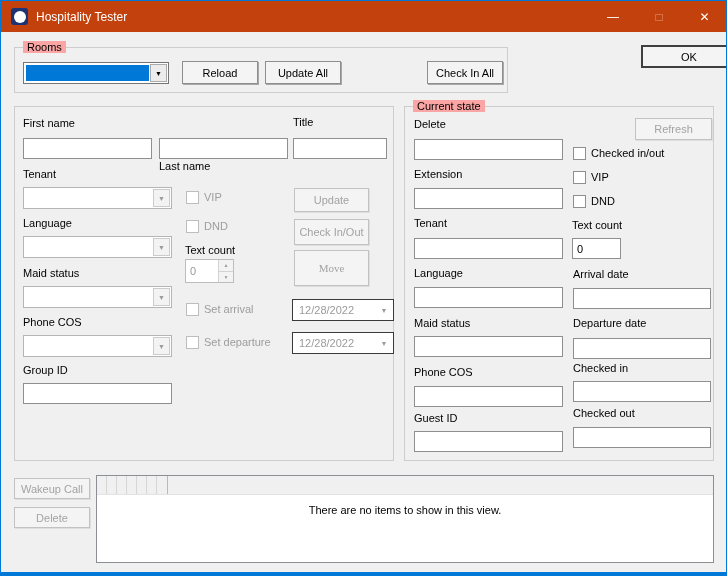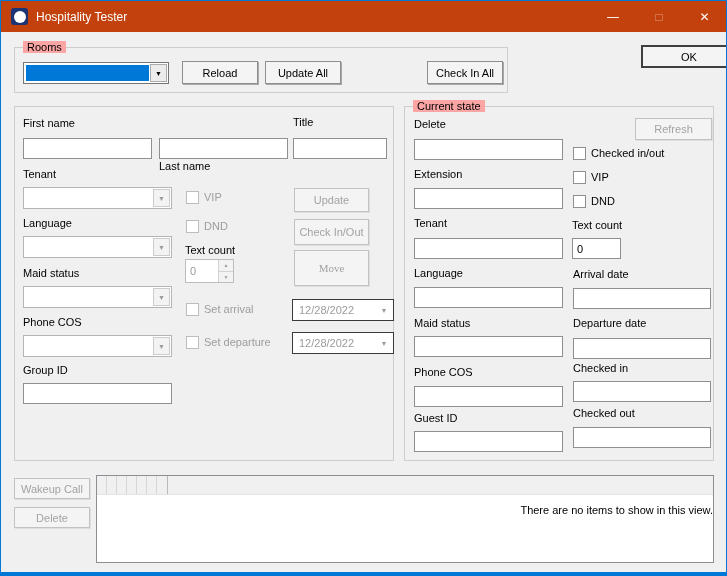--- a/index.html
+++ b/index.html
@@ -53,21 +53,21 @@
   .spin-btns { width:15px; display:flex; flex-direction:column; border-left:1px solid #d2d2d2; flex:none; }
   .spin-btn { flex:1; display:flex; align-items:center; justify-content:center;
     font-size:5px; color:#9b9b9b; background:#f3f3f3; }
   .spin-btn.up { border-bottom:1px solid #d2d2d2; }
   .listview { position:absolute; left:95px; top:474px; width:618px; height:88px;
     background:#fff; border:1px solid #8b8f94; }
   .lv-header { height:19px; background:#f0f0f0; border-bottom:1px solid #e3e3e3; display:flex; }
   .lv-cols { display:flex; border-right:1px solid #b9b9b9; }
   .lv-col { width:10px; border-right:1px solid #d6d6d6; }
   .lv-col:last-child { border-right:none; }
-  .lv-empty { position:absolute; top:28px; left:0; right:0; text-align:right;
+  .lv-empty { position:absolute; top:28px; left:0; right:0; text-align:center;
     font-size:11px; color:#000; }
   .bottom-border { position:absolute; left:0; right:0; bottom:0; height:3px; background:#0078d7; }
 </style>
 </head>
 <body>
 
 <div class="window">
 
   <div class="titlebar">
     <span class="app-icon">

